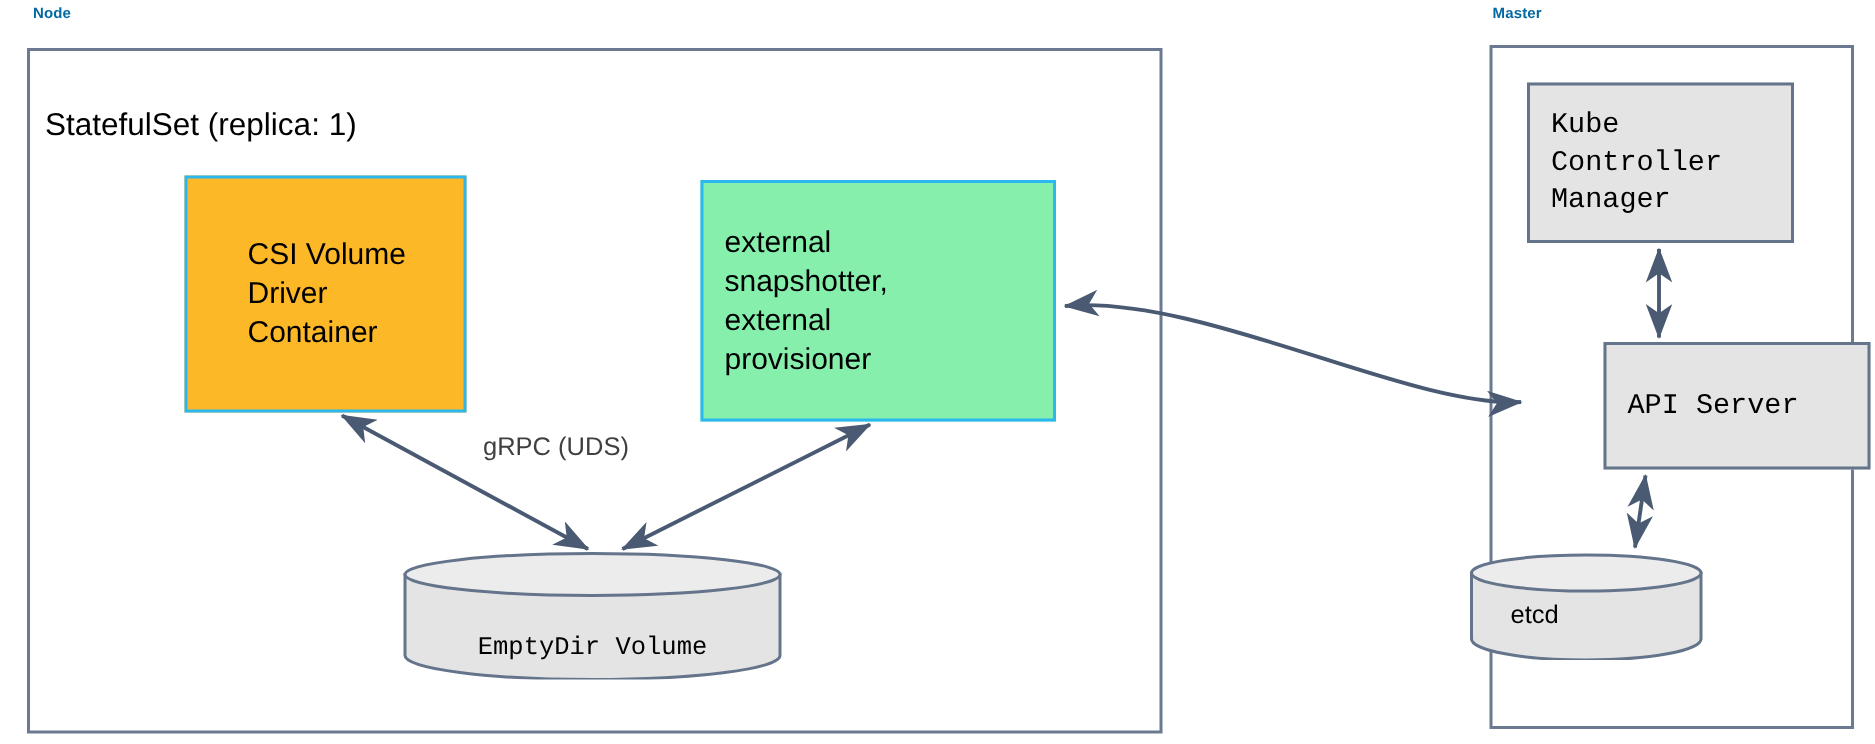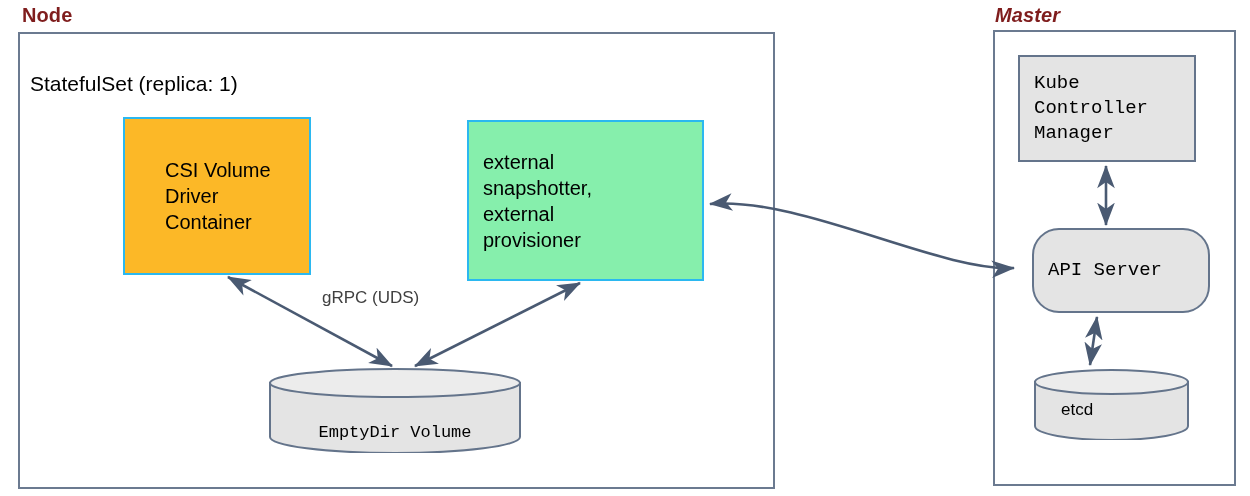--- a/index.html
+++ b/index.html
@@ -16,22 +16,22 @@
     width: 1250px;
     height: 496px;
     background: #ffffff;
     overflow: hidden;
   }
   .abs { position: absolute; }
 
   
   .group-label {
     font-weight: bold;
-    font-size: 20px;
-    color: #7f1d1d;
+    font-size: 10px;
+    color: #0369a1;
     letter-spacing: 0.1px;
     white-space: nowrap;
   }
 
   
   .container-box {
     border: 2px solid #6b7a90;
     background: #ffffff;
     box-sizing: border-box;
   }
@@ -128,35 +128,35 @@
   <div class="abs edge-label" style="left:322px; top:288px;">gRPC (UDS)</div>
 
   <div class="abs cylinder" style="left:268px; top:367px; width:254px; height:86px;">
     <svg width="254" height="86" viewBox="0 0 254 86">
       <path d="M2,16 L2,70 A125,16 0 0 0 252,70 L252,16 Z" fill="#e4e4e4" stroke="#64748b" stroke-width="2"></path>
       <ellipse cx="127" cy="16" rx="125" ry="14" fill="#ececec" stroke="#64748b" stroke-width="2"></ellipse>
     </svg>
     <div class="cyl-label" style="top:56px;font-family:Liberation Mono, monospace;">EmptyDir Volume</div>
   </div>
 
-  <div class="abs group-label" style="left:995px; top:4px;font-style:italic;">Master</div>
+  <div class="abs group-label" style="left:995px; top:4px;">Master</div>
 
   <div class="abs container-box" style="left:993px; top:30px; width:243px; height:456px;"></div>
 
   <div class="abs node-box box-gray" style="left:1018px; top:55px; width:178px; height:107px;">
     <div class="box-text">Kube
 Controller
 Manager</div>
   </div>
 
-  <div class="abs node-box box-gray" style="left:1032px; top:228px; width:178px; height:85px;border-radius:27px;">
+  <div class="abs node-box box-gray" style="left:1069px; top:228px; width:178px; height:85px;">
     <div class="box-text">API Server</div>
   </div>
 
-  <div class="abs cylinder" style="left:1033px; top:368px; width:157px; height:72px;">
+  <div class="abs cylinder" style="left:979px; top:368px; width:157px; height:72px;">
     <svg width="157" height="72" viewBox="0 0 157 72">
       <path d="M2,14 L2,58 A76.5,14 0 0 0 155,58 L155,14 Z" fill="#e4e4e4" stroke="#64748b" stroke-width="2"></path>
       <ellipse cx="78.5" cy="14" rx="76.5" ry="12" fill="#ececec" stroke="#64748b" stroke-width="2"></ellipse>
     </svg>
     <div class="cyl-label" style="top:32px; text-align:left; padding-left:28px;">etcd</div>
   </div>
 
   <svg class="overlay">
     <defs>
       <marker id="ah" markerWidth="10" markerHeight="10" refX="8.6" refY="3.4" orient="auto" markerUnits="strokeWidth">

